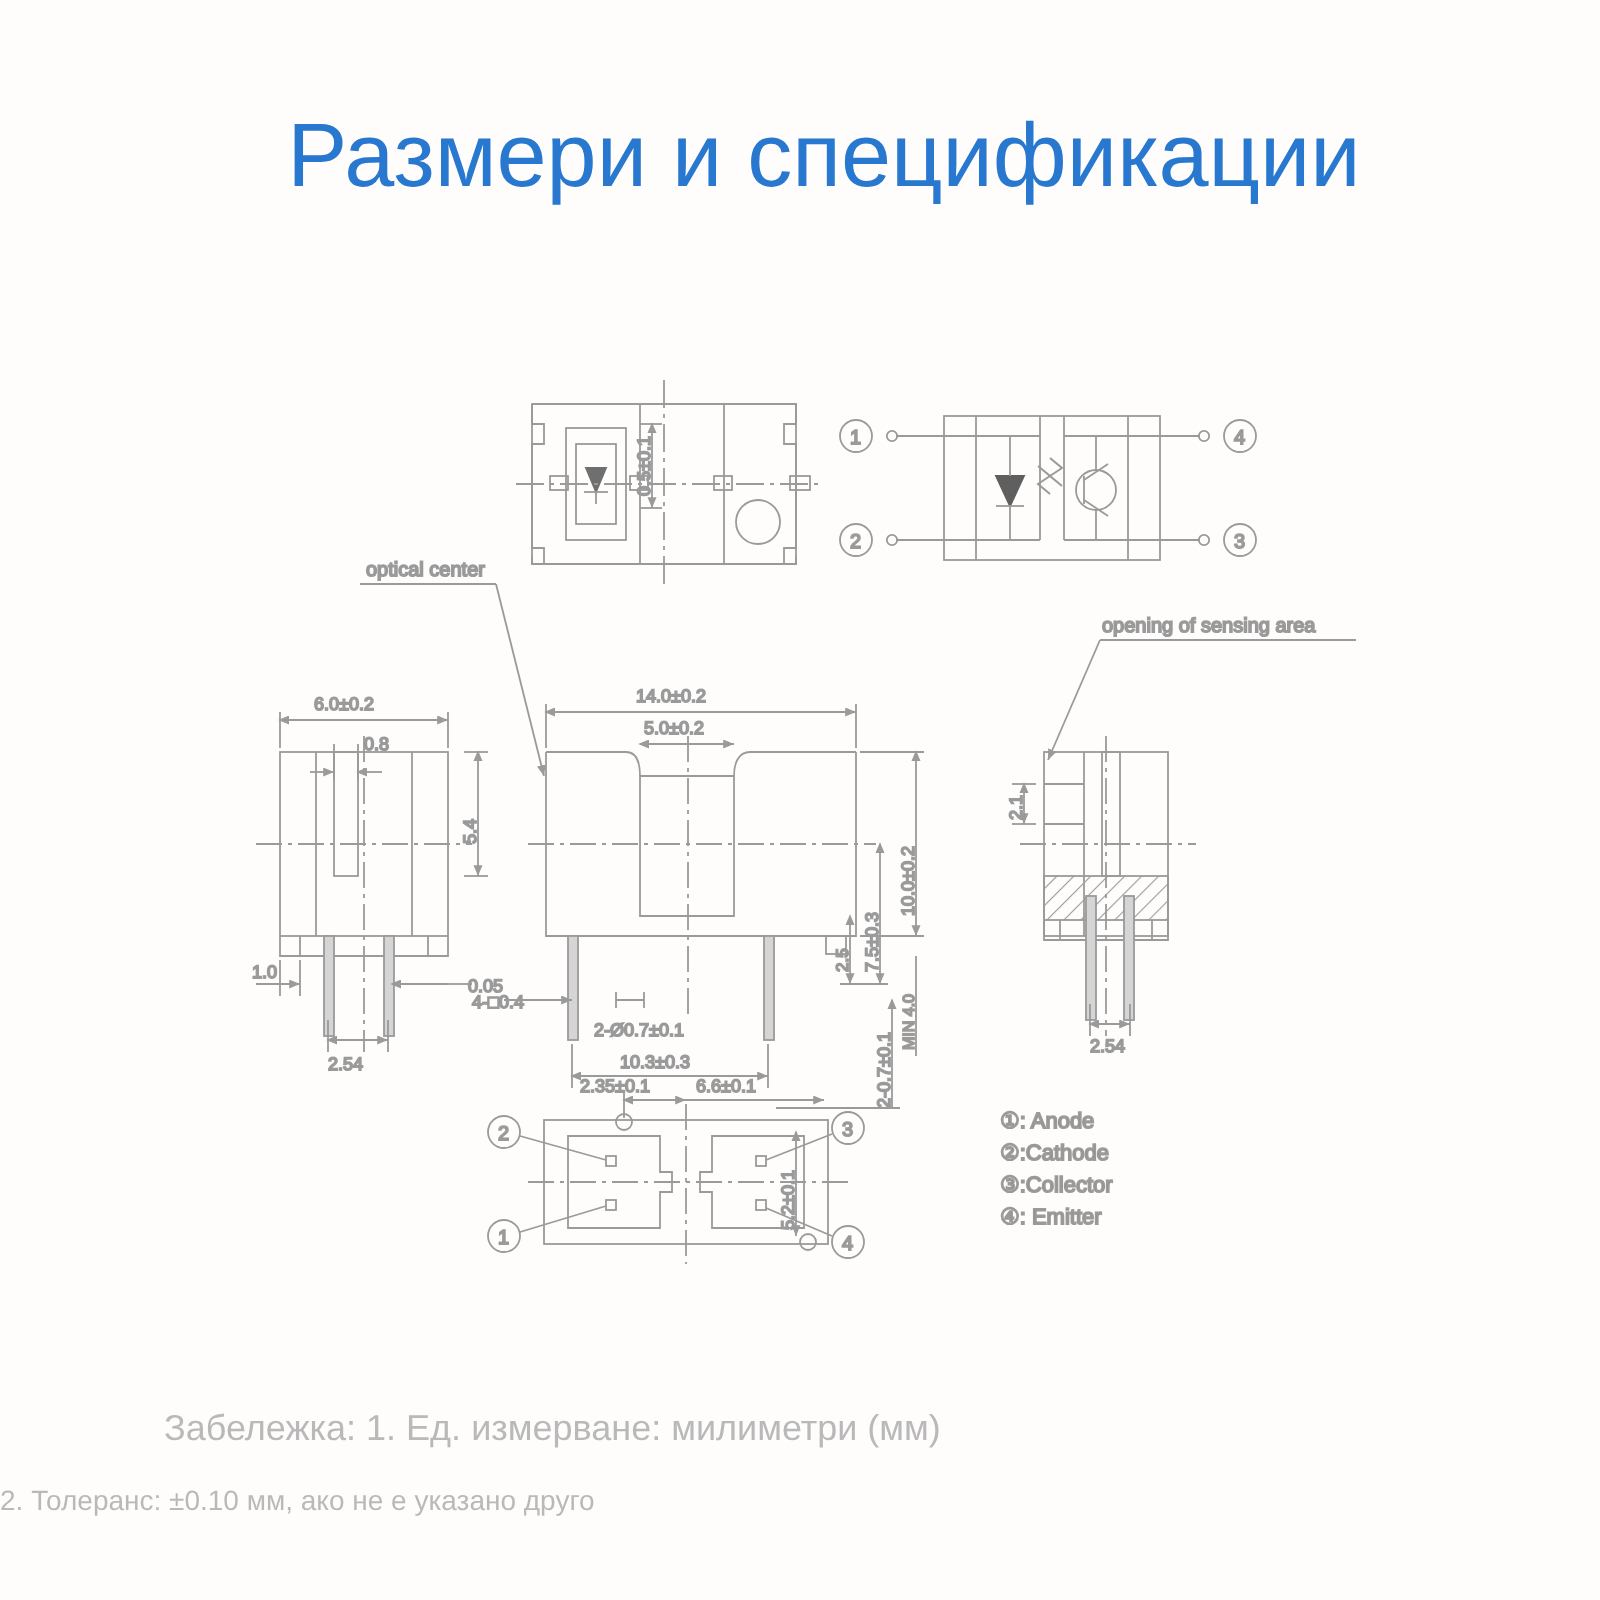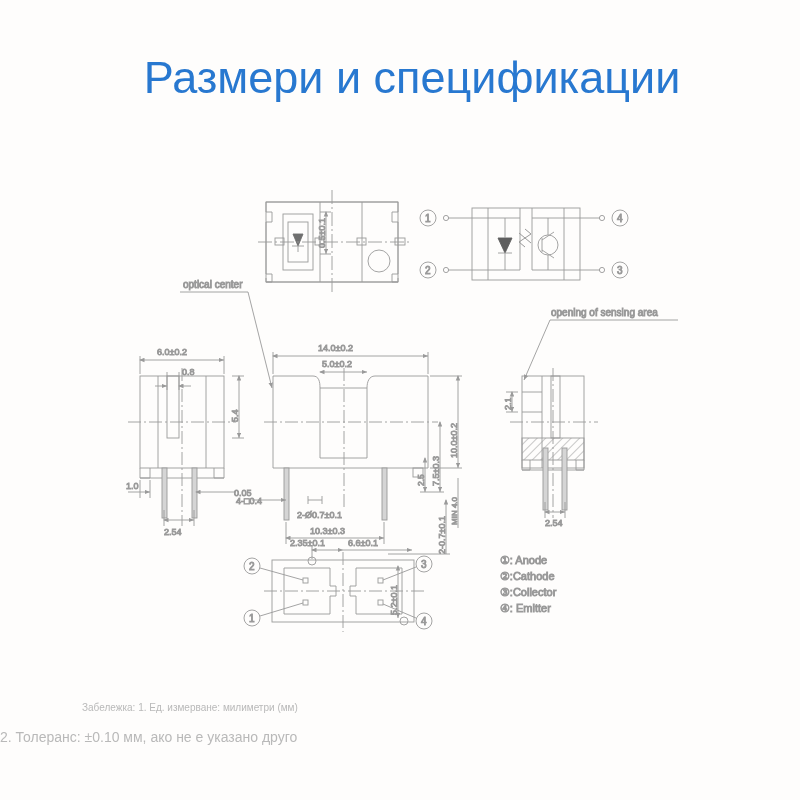--- a/index.html
+++ b/index.html
@@ -38,21 +38,21 @@
     height: 500px;
   }
   #notes {
     position: absolute;
     left: 0;
     top: 700px;
     width: 800px;
   }
   .note {
     color: #b9b9b9;
-    font-size: 10px;
+    font-size: 18px;
     line-height: 1.6;
   }
   .note-1 { margin-left: 82px; }
   .note-2 { font-size: 14px; margin-top: 10px; }
   svg text {
     font-family: "Liberation Sans", sans-serif;
     fill: #7d7d7d;
   }
 </style>
 </head>

